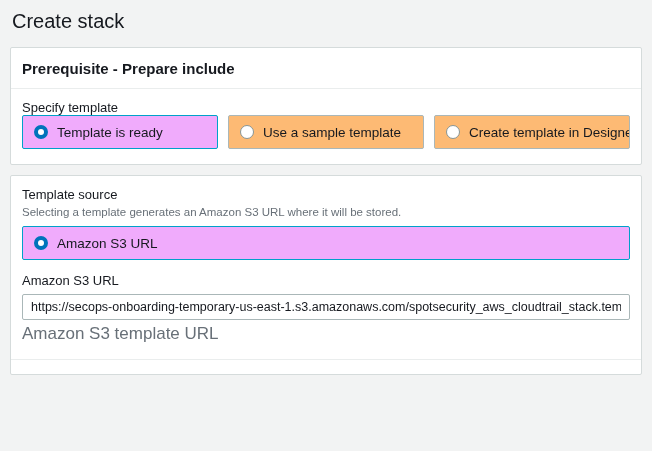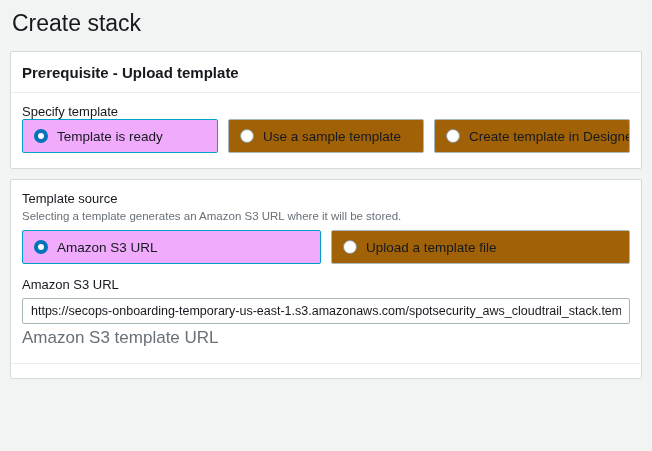--- a/index.html
+++ b/index.html
@@ -10,21 +10,21 @@
     font-family: "Liberation Sans", "DejaVu Sans", sans-serif;
     color: #16191f;
   }
   .page {
     width: 652px;
     height: 451px;
     padding: 6px 10px 10px;
     overflow: hidden;
   }
   .page-title {
-    font-size: 23px;
+    font-size: 20px;
     font-weight: 400;
     color: #16191f;
     margin: 4px 0 14px 2px;
   }
   .panel {
     background: #ffffff;
     border: 1px solid #d5dbdb;
     border-radius: 2px;
     margin-bottom: 10px;
   }
@@ -61,21 +61,21 @@
     display: flex;
     gap: 10px;
   }
   .tile {
     flex: 1;
     display: flex;
     align-items: center;
     gap: 9px;
     border: 1px solid #aab7b8;
     border-radius: 2px;
-    background: #a16207;
+    background: #fdba74;
     padding: 0 11px;
     height: 34px;
     font-size: 13.5px;
     color: #16191f;
     cursor: pointer;
     white-space: nowrap;
     overflow: hidden;
   }
   .tile.selected {
     background: #f0abfc;
@@ -121,21 +121,21 @@
 </style>
 </head>
 <body>
 
 <div class="page">
 
   <h1 class="page-title">Create stack</h1>
 
   <section class="panel">
     <div class="panel-header">
-      <h2 class="panel-title">Prerequisite - Upload template</h2>
+      <h2 class="panel-title">Prerequisite - Prepare include</h2>
     </div>
     <div class="panel-body">
       <div class="field-label">Specify template</div>
       <div class="tiles">
         <label class="tile selected">
           <span class="radio checked"></span>
           <span>Template is ready</span>
         </label>
         <label class="tile">
           <span class="radio"></span>
@@ -151,24 +151,20 @@
 
   <section class="panel">
     <div class="panel-body">
       <div class="field-label">Template source</div>
       <div class="field-desc">Selecting a template generates an Amazon S3 URL where it will be stored.</div>
       <div class="tiles">
         <label class="tile selected">
           <span class="radio checked"></span>
           <span>Amazon S3 URL</span>
         </label>
-        <label class="tile">
-          <span class="radio"></span>
-          <span>Upload a template file</span>
-        </label>
       </div>
       <div class="field-label url-label">Amazon S3 URL</div>
       <input class="text-input" type="text" value="https://secops-onboarding-temporary-us-east-1.s3.amazonaws.com/spotsecurity_aws_cloudtrail_stack.template.yml" style="">
       <div class="helper">Amazon S3 template URL</div>
     </div>
     <div class="panel-footer">
       
       
     </div>
   </section>

